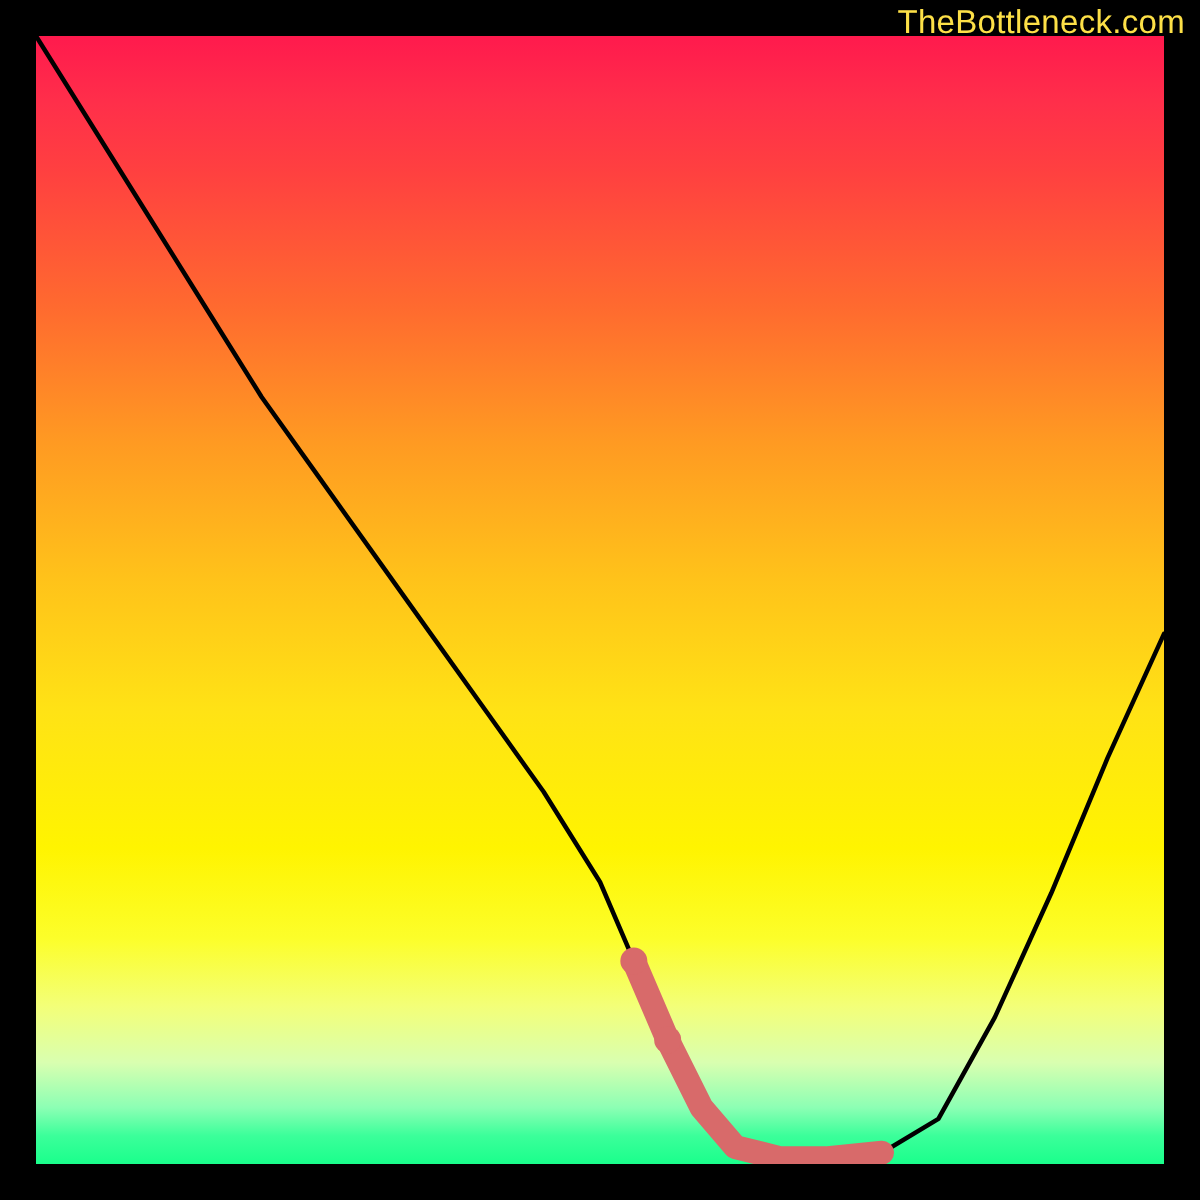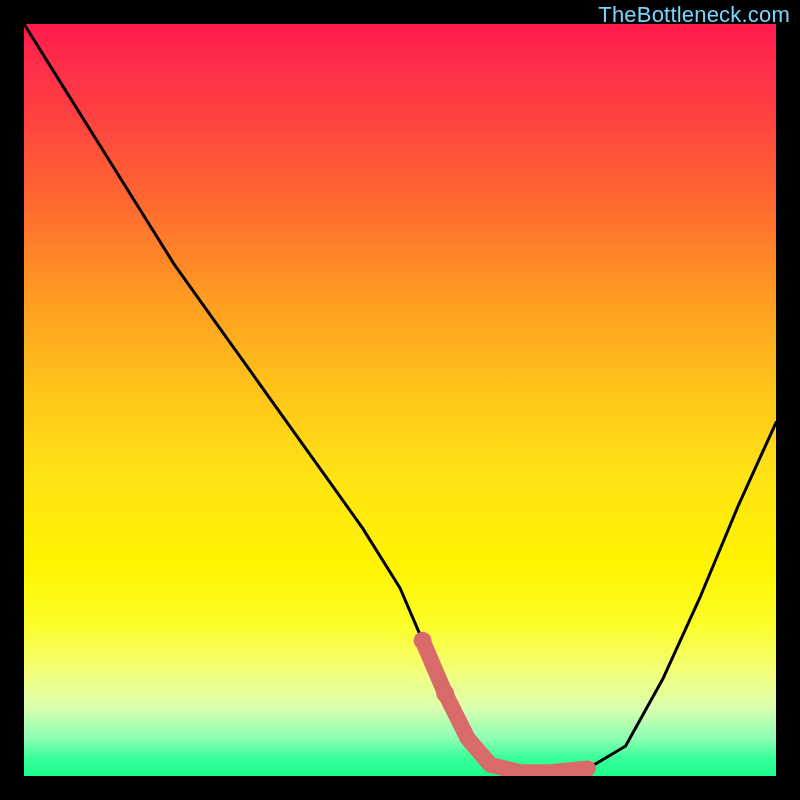--- a/index.html
+++ b/index.html
@@ -46,21 +46,21 @@
     position: absolute;
     left: 0;
     top: 0;
     width: 752px;
     height: 752px;
   }
   .watermark {
     position: absolute;
     top: 2px;
     right: 10px;
-    color: #7dd3fc;
+    color: #fde047;
     font-size: 22px;
     font-weight: 500;
     letter-spacing: 0.2px;
     user-select: none;
   }
 </style>
 </head>
 <body>
 
 <div class="frame">

